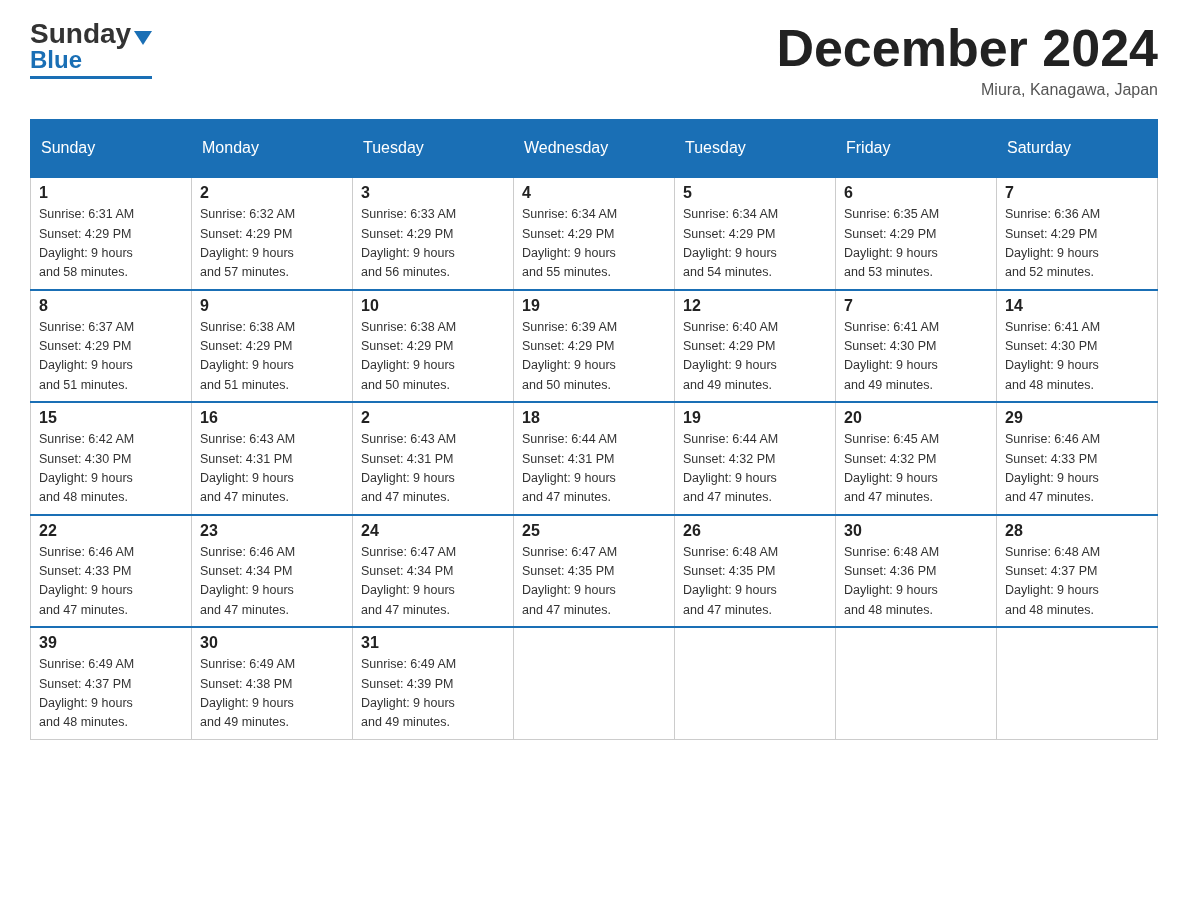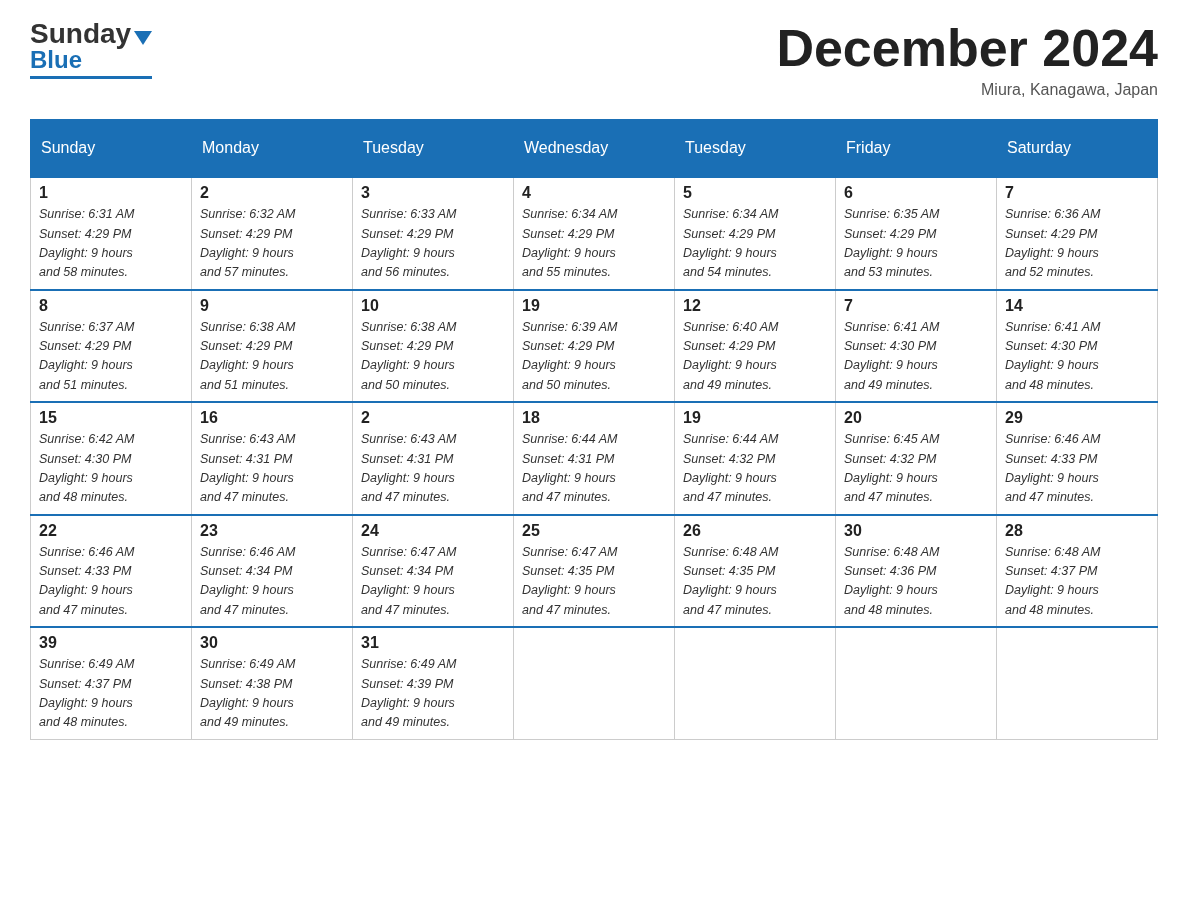--- a/index.html
+++ b/index.html
@@ -80,21 +80,20 @@
       font-size: 16px;
       font-weight: bold;
       color: #222;
       display: block;
       margin-bottom: 3px;
     }
     .day-info {
       font-size: 12.5px;
       line-height: 1.55;
       color: #333;
-      font-style: italic;
     }
     .empty-cell {
       border-top: 2px solid #1a6fb5;
       background: #fff;
     }
   </style>
 </head>
 <body>
 
 <div class="header">

